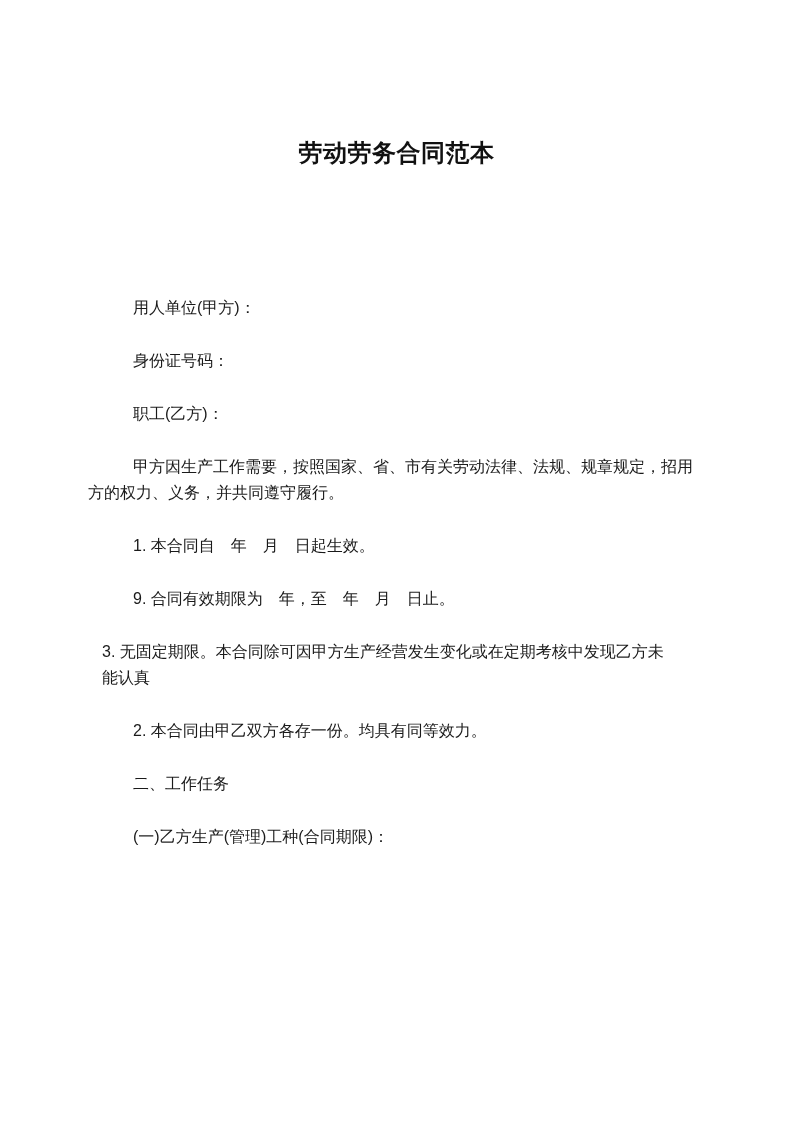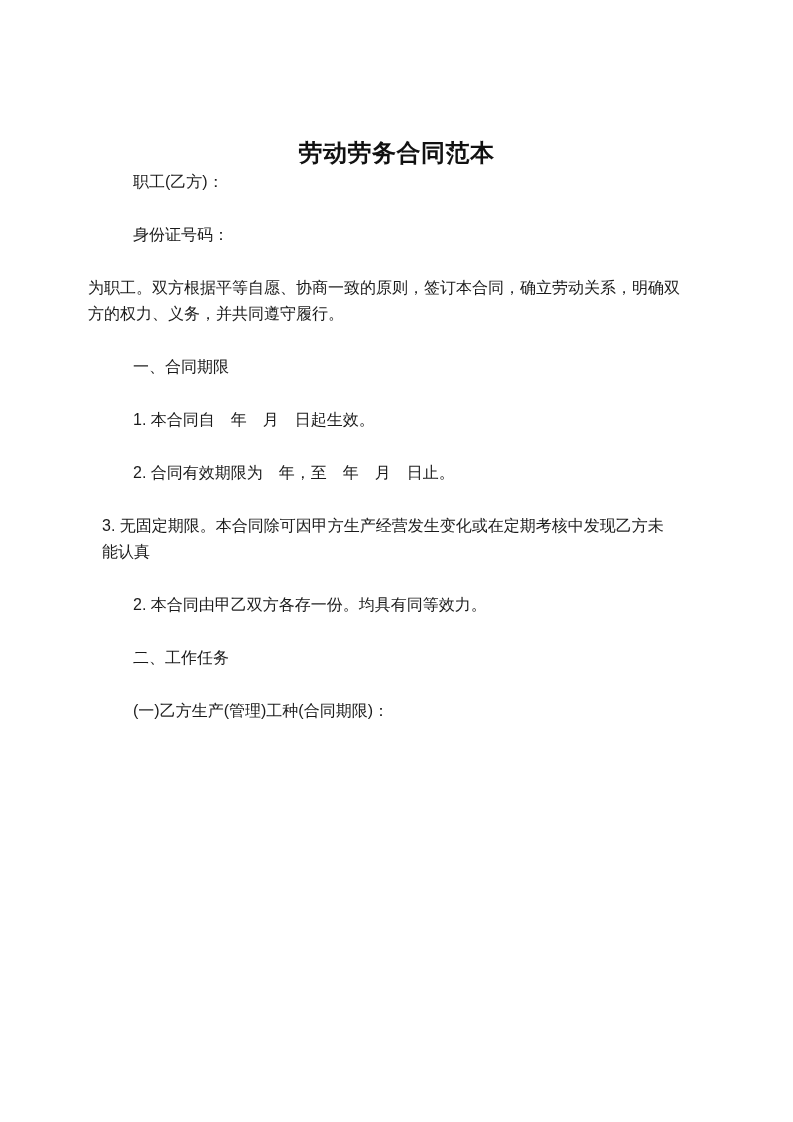--- a/index.html
+++ b/index.html
@@ -51,35 +51,35 @@
     color: #1a1a1a;
   }
 </style>
 </head>
 <body>
 
 <div class="page">
 
   <h1 class="doc-title">劳动劳务合同范本</h1>
 
+  <div class="line ind blk first-blk">用人单位(甲方)：</div>
+
+  <div class="line ind blk">身份证号码：</div>
 
   <div class="line ind blk">职工(乙方)：</div>
 
-  <div class="line ind blk">身份证号码：</div>
-
   <div class="para blk">
-    <div class="line flush">为职工。双方根据平等自愿、协商一致的原则，签订本合同，确立劳动关系，明确双</div>
+    <div class="line ind">甲方因生产工作需要，按照国家、省、市有关劳动法律、法规、规章规定，招用</div>
     <div class="line flush">方的权力、义务，并共同遵守履行。</div>
   </div>
 
-  <div class="line ind blk">一、合同期限</div>
 
   <div class="line ind blk">1. 本合同自　年　月　日起生效。</div>
 
-  <div class="line ind blk">2. 合同有效期限为　年，至　年　月　日止。</div>
+  <div class="line ind blk">9. 合同有效期限为　年，至　年　月　日止。</div>
 
   <div class="para blk">
     <div class="line ind-sp">3. 无固定期限。本合同除可因甲方生产经营发生变化或在定期考核中发现乙方未</div>
     <div class="line flush-sp">能认真</div>
   </div>
 
 
   <div class="line ind blk">2. 本合同由甲乙双方各存一份。均具有同等效力。</div>
 
   <div class="line ind blk">二、工作任务</div>

